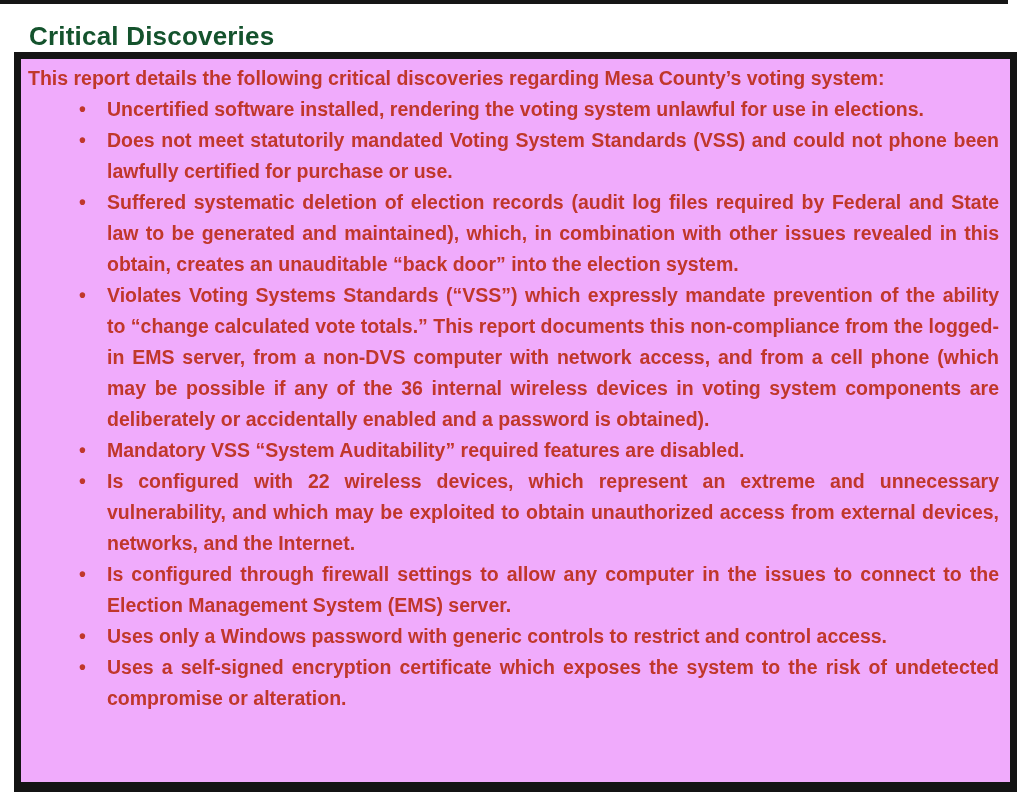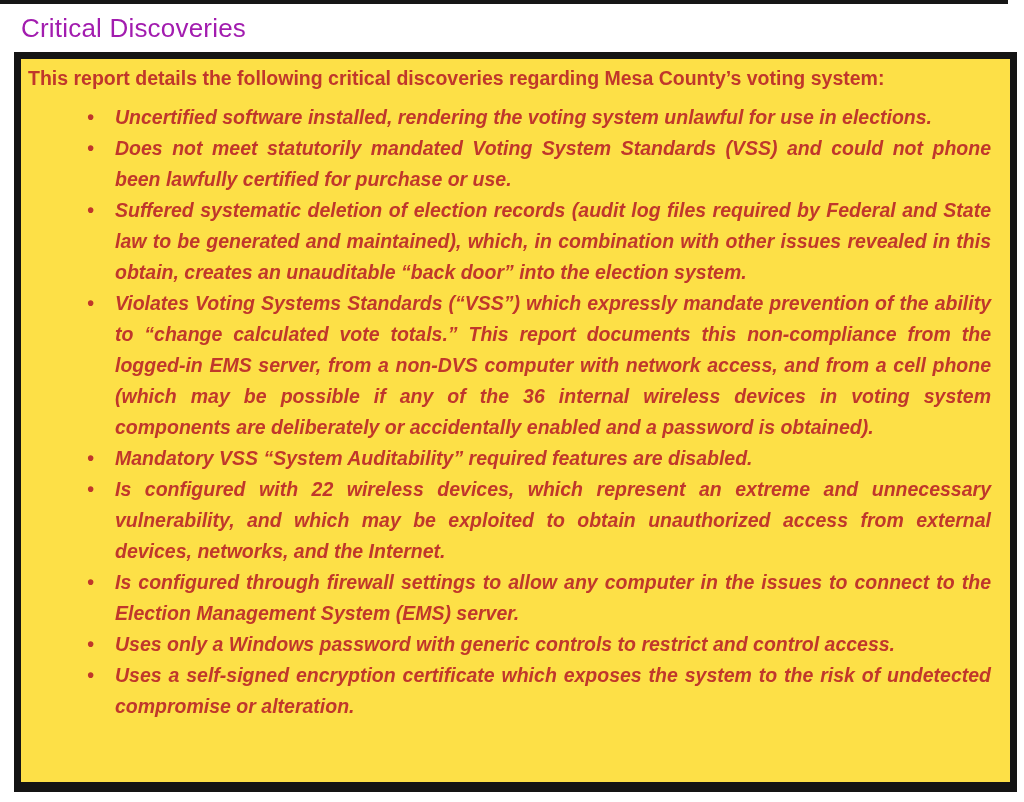--- a/index.html
+++ b/index.html
@@ -19,51 +19,50 @@
     top: 0;
     left: 0;
     width: 1008px;
     height: 4px;
     background: #161616;
   }
   .heading {
     position: absolute;
     left: 17px;
     top: 9px;
-    margin: 4px;
+    margin: 12px;
     font-size: 26px;
-    font-weight: normal;
-    color: #a21caf;
+    font-weight: bold;
+    color: #14532d;
     letter-spacing: 0.2px;
   }
   .box {
     position: absolute;
     left: 14px;
     top: 52px;
     width: 1003px;
     height: 740px;
     box-sizing: border-box;
     border: 7px solid #141414;
     border-bottom-width: 10px;
-    background: #fde047;
+    background: #f0abfc;
     padding: 4px 11px 0 7px;
     color: #c0372b;
     font-weight: bold;
     font-size: 19.5px;
     line-height: 31px;
     overflow: hidden;
   }
   .intro {
     margin: 0;
   }
   ul.bullets {
     list-style: none;
-    margin: 8px;
+    margin: 0;
     padding: 0;
-    font-style: italic;
   }
   ul.bullets li {
     position: relative;
     padding-left: 79px;
     margin: 0;
     text-align: justify;
   }
   ul.bullets li::before {
     content: "\2022";
     position: absolute;

